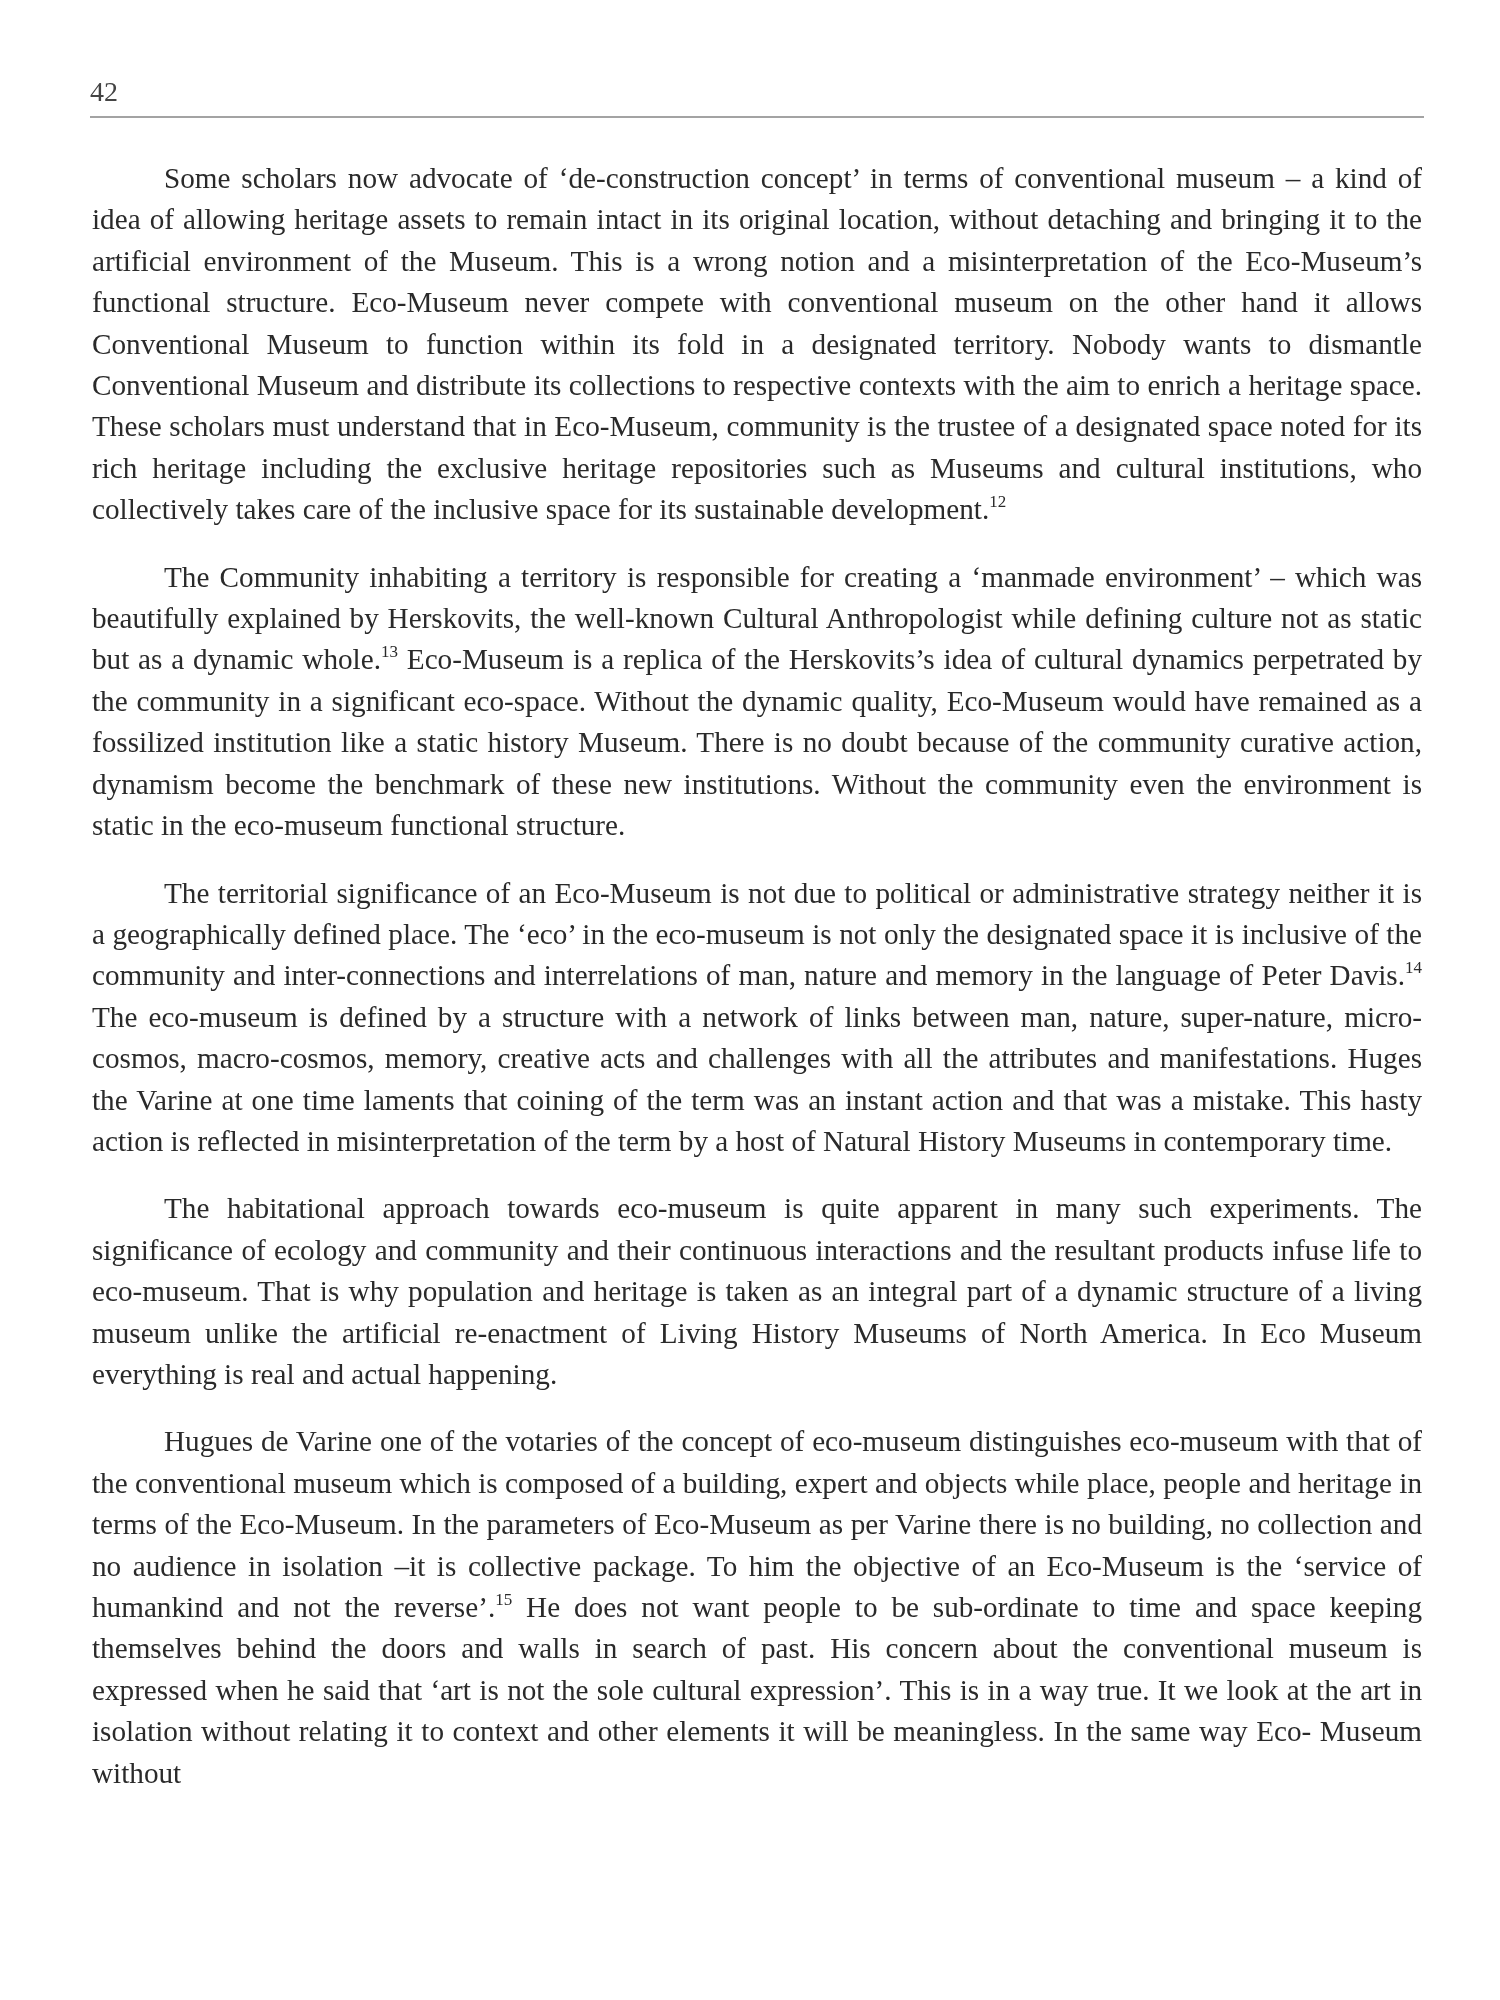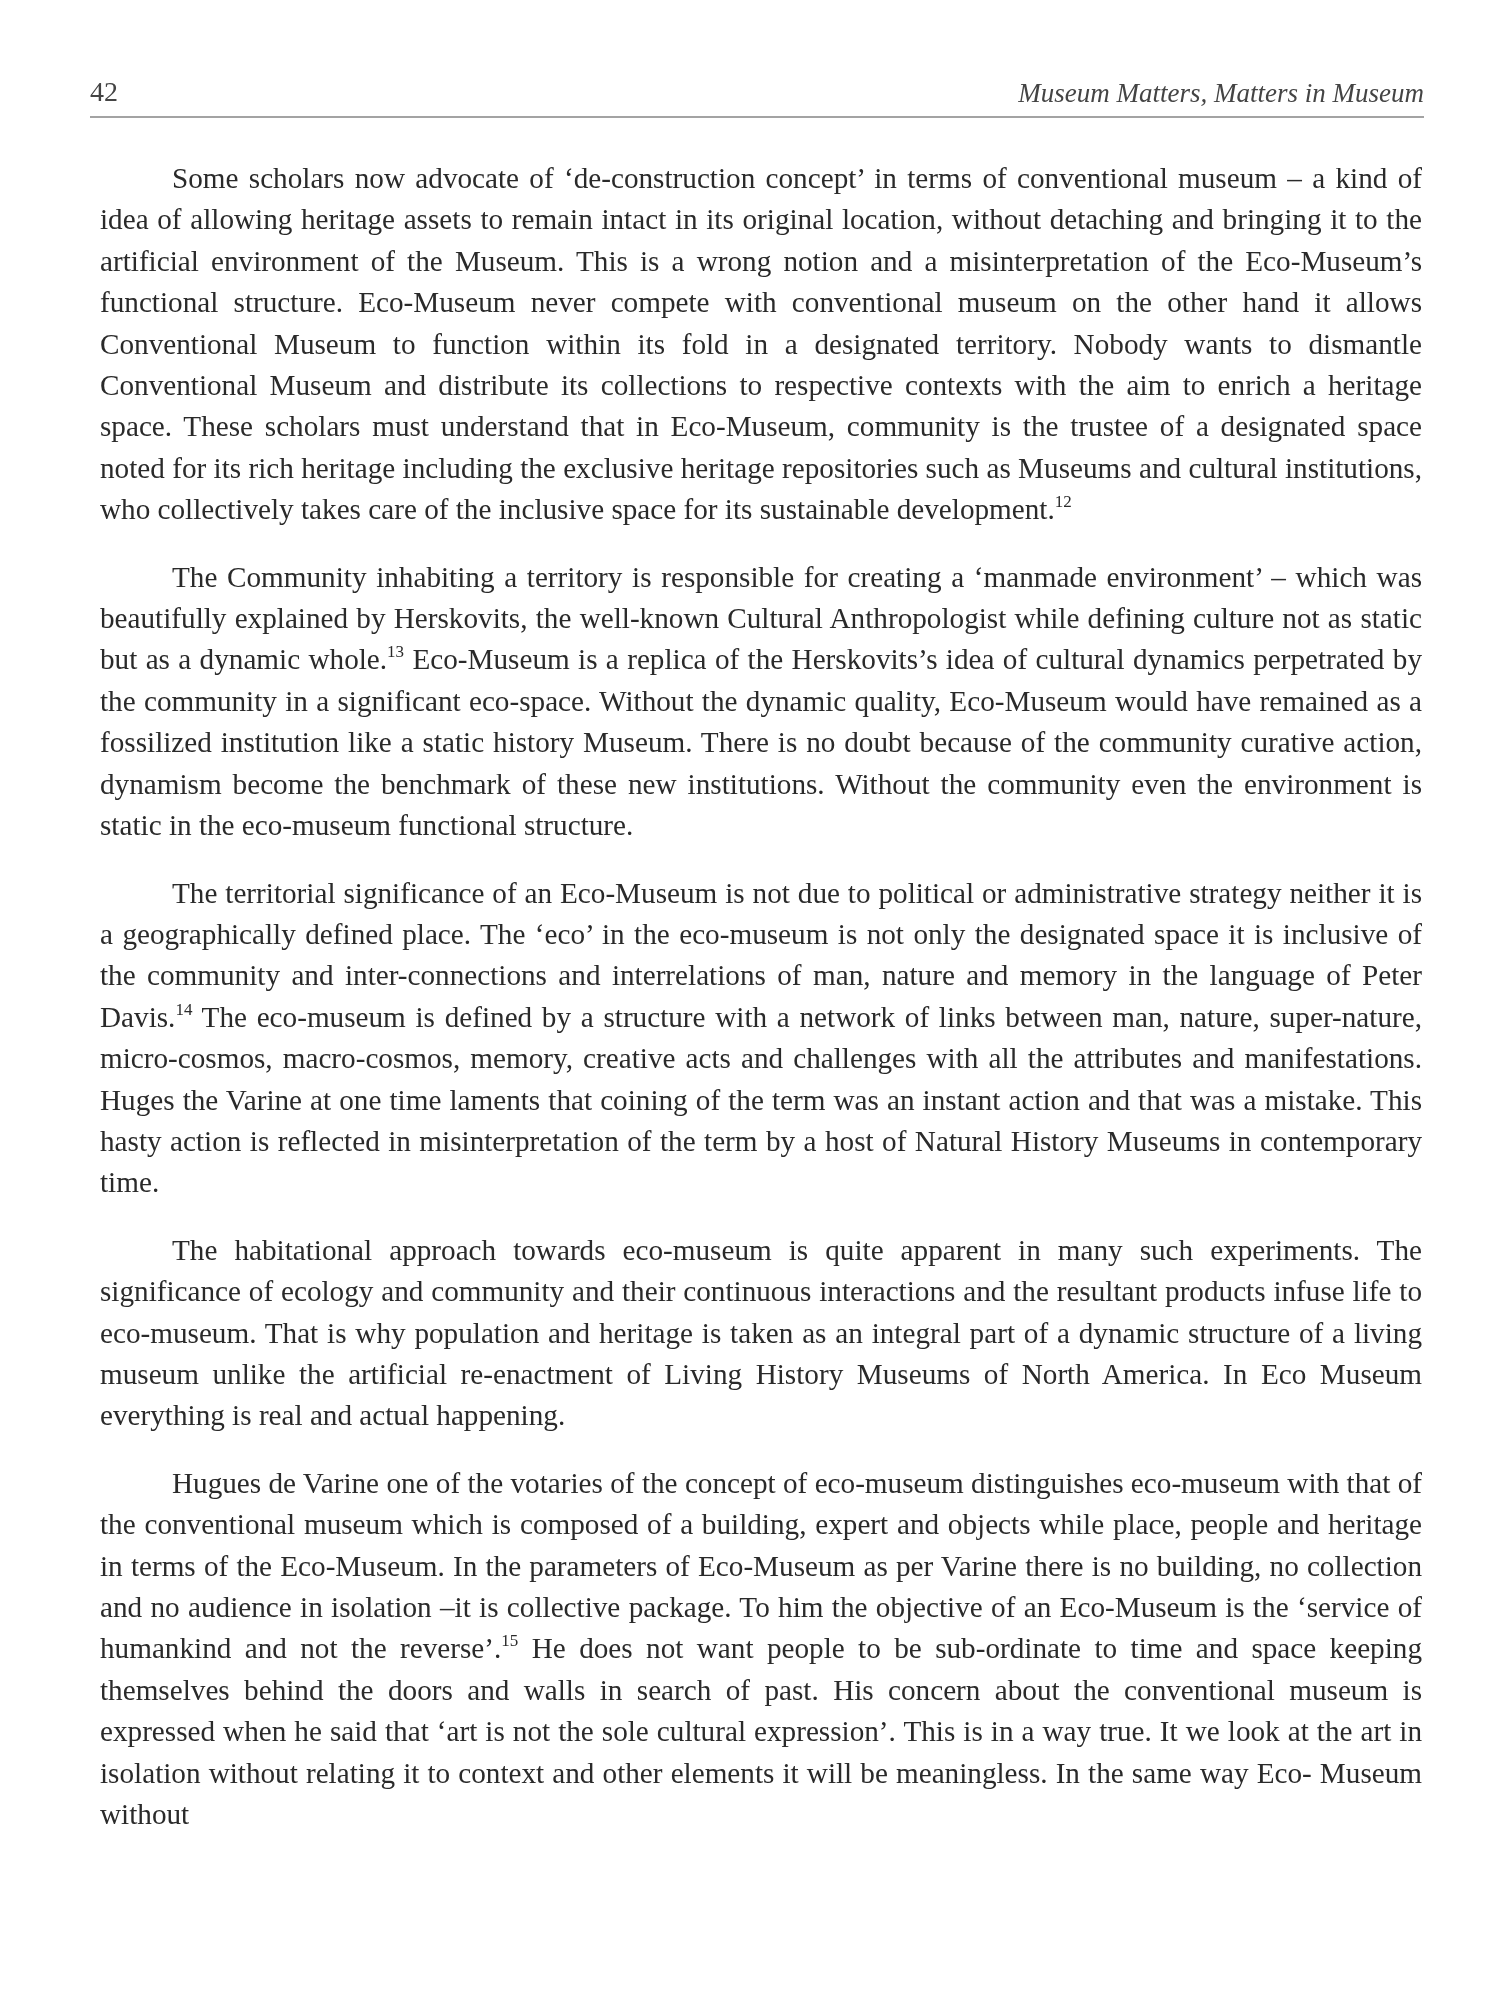--- a/index.html
+++ b/index.html
@@ -43,35 +43,34 @@
       position: absolute;
       left: 88px;
       right: 78px;
       top: 158px;
     }
     .para {
       font-size: 29.2px;
       line-height: 41.4px;
       text-align: justify;
       text-indent: 72px;
-      margin: 0 0 26px 12px;
+      margin: 0 0 26px 4px;
       color: #2a2a2a;
     }
     sup {
       font-size: 17px;
       line-height: 0;
       vertical-align: 12px;
     }
   </style>
 </head>
 <body>
 
 <div class="page-header">
   <span class="page-number">42</span>
-  <span class="running-head">Museum Matters, Matters in Museum</span>
 </div>
 
 <div class="body-text">
   <p class="para"><span>Some scholars now advocate of ‘de-construction concept’ in terms of conventional museum – a kind of idea of allowing heritage assets to remain intact in its original location, without detaching and bringing it to the artificial environment of the Museum. This is a wrong notion and a misinterpretation of the Eco-Museum’s functional structure. Eco-Museum never compete with conventional museum on the other hand it allows Conventional Museum to function within its fold in a designated territory. Nobody wants to dismantle Conventional Museum and distribute its collections to respective contexts with the aim to enrich a heritage space. These scholars must understand that in Eco-Museum, community is the trustee of a designated space noted for its rich heritage including the exclusive heritage repositories such as Museums and cultural institutions, who collectively takes care of the inclusive space for its sustainable development.</span><sup>12</sup><span></span></p>
 
   <p class="para"><span>The Community inhabiting a territory is responsible for creating a ‘manmade environment’ – which was beautifully explained by Herskovits, the well-known Cultural Anthropologist while defining culture not as static but as a dynamic whole.</span><sup>13</sup><span> Eco-Museum is a replica of the Herskovits’s idea of cultural dynamics perpetrated by the community in a significant eco-space. Without the dynamic quality, Eco-Museum would have remained as a fossilized institution like a static history Museum. There is no doubt because of the community curative action, dynamism become the benchmark of these new institutions. Without the community even the environment is static in the eco-museum functional structure.</span></p>
 
   <p class="para"><span>The territorial significance of an Eco-Museum is not due to political or administrative strategy neither it is a geographically defined place. The ‘eco’ in the eco-museum is not only the designated space it is inclusive of the community and inter-connections and interrelations of man, nature and memory in the language of Peter Davis.</span><sup>14</sup><span> The eco-museum is defined by a structure with a network of links between man, nature, super-nature, micro-cosmos, macro-cosmos, memory, creative acts and challenges with all the attributes and manifestations. Huges the Varine at one time laments that coining of the term was an instant action and that was a mistake. This hasty action is reflected in misinterpretation of the term by a host of Natural History Museums in contemporary time.</span></p>
 
   <p class="para"><span>The habitational approach towards eco-museum is quite apparent in many such experiments. The significance of ecology and community and their continuous interactions and the resultant products infuse life to eco-museum. That is why population and heritage is taken as an integral part of a dynamic structure of a living museum unlike the artificial re-enactment of Living History Museums of North America. In Eco Museum everything is real and actual happening.</span><sup></sup><span></span></p>

